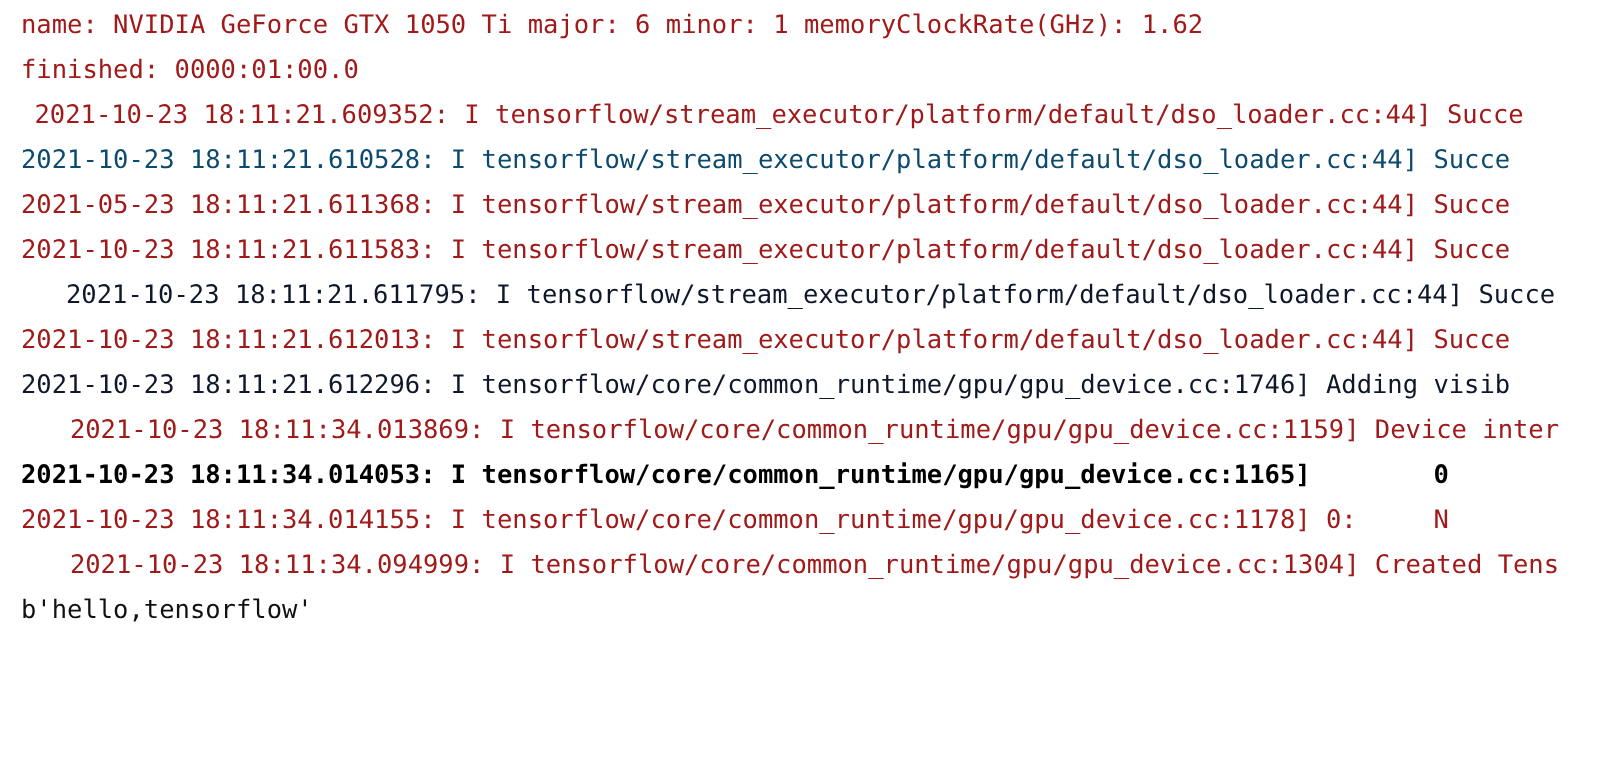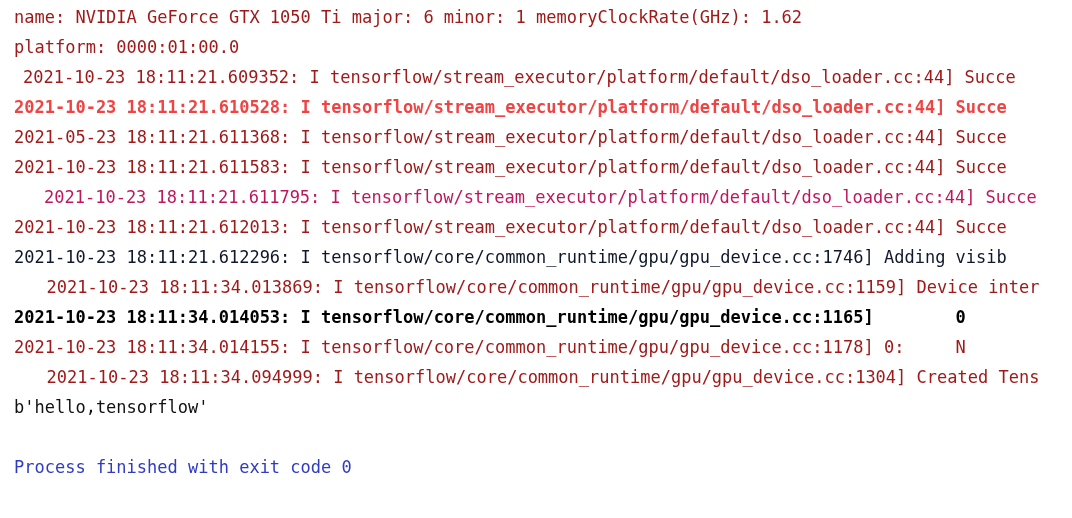--- a/index.html
+++ b/index.html
@@ -30,28 +30,27 @@
     height: 30px;
     overflow: hidden;
     letter-spacing: 0;
   }
 </style>
 </head>
 <body>
 
 <div class="console">
     <div class="line" style="color: rgb(160, 26, 26);">name: NVIDIA GeForce GTX 1050 Ti major: 6 minor: 1 memoryClockRate(GHz): 1.62</div>
-    <div class="line" style="color: rgb(160, 26, 26);">platform: 0000:01:00.0</div>
+    <div class="line" style="color: rgb(160, 26, 26);">finished: 0000:01:00.0</div>
     <div class="line" style="color: rgb(160, 26, 26); padding-left: 23px;">2021-10-23 18:11:21.609352: I tensorflow/stream_executor/platform/default/dso_loader.cc:44] Succe</div>
-    <div class="line" style="color: #ef4444; font-weight: bold;">2021-10-23 18:11:21.610528: I tensorflow/stream_executor/platform/default/dso_loader.cc:44] Succe</div>
+    <div class="line" style="color: #0c4a6e;">2021-10-23 18:11:21.610528: I tensorflow/stream_executor/platform/default/dso_loader.cc:44] Succe</div>
     <div class="line" style="color: rgb(160, 26, 26);">2021-05-23 18:11:21.611368: I tensorflow/stream_executor/platform/default/dso_loader.cc:44] Succe</div>
     <div class="line" style="color: rgb(160, 26, 26);">2021-10-23 18:11:21.611583: I tensorflow/stream_executor/platform/default/dso_loader.cc:44] Succe</div>
-    <div class="line" style="color: #be185d; padding-left: 44px;">2021-10-23 18:11:21.611795: I tensorflow/stream_executor/platform/default/dso_loader.cc:44] Succe</div>
+    <div class="line" style="color: #0f172a; padding-left: 44px;">2021-10-23 18:11:21.611795: I tensorflow/stream_executor/platform/default/dso_loader.cc:44] Succe</div>
     <div class="line" style="color: rgb(160, 26, 26);">2021-10-23 18:11:21.612013: I tensorflow/stream_executor/platform/default/dso_loader.cc:44] Succe</div>
     <div class="line" style="color: #0f172a;">2021-10-23 18:11:21.612296: I tensorflow/core/common_runtime/gpu/gpu_device.cc:1746] Adding visib</div>
     <div class="line" style="color: rgb(160, 26, 26); text-align: center;">2021-10-23 18:11:34.013869: I tensorflow/core/common_runtime/gpu/gpu_device.cc:1159] Device inter</div>
     <div class="line" style="color: #000000; font-weight: bold;">2021-10-23 18:11:34.014053: I tensorflow/core/common_runtime/gpu/gpu_device.cc:1165]        0</div>
     <div class="line" style="color: rgb(160, 26, 26);">2021-10-23 18:11:34.014155: I tensorflow/core/common_runtime/gpu/gpu_device.cc:1178] 0:     N</div>
     <div class="line" style="color: rgb(160, 26, 26); text-align: center;">2021-10-23 18:11:34.094999: I tensorflow/core/common_runtime/gpu/gpu_device.cc:1304] Created Tens</div>
     <div class="line" style="color: rgb(17, 17, 17);">b'hello,tensorflow'</div>
     <div class="line" style="color: rgb(17, 17, 17);"></div>
-    <div class="line" style="color: rgb(47, 59, 195);">Process finished with exit code 0</div>
   </div>
 
 </body></html>

